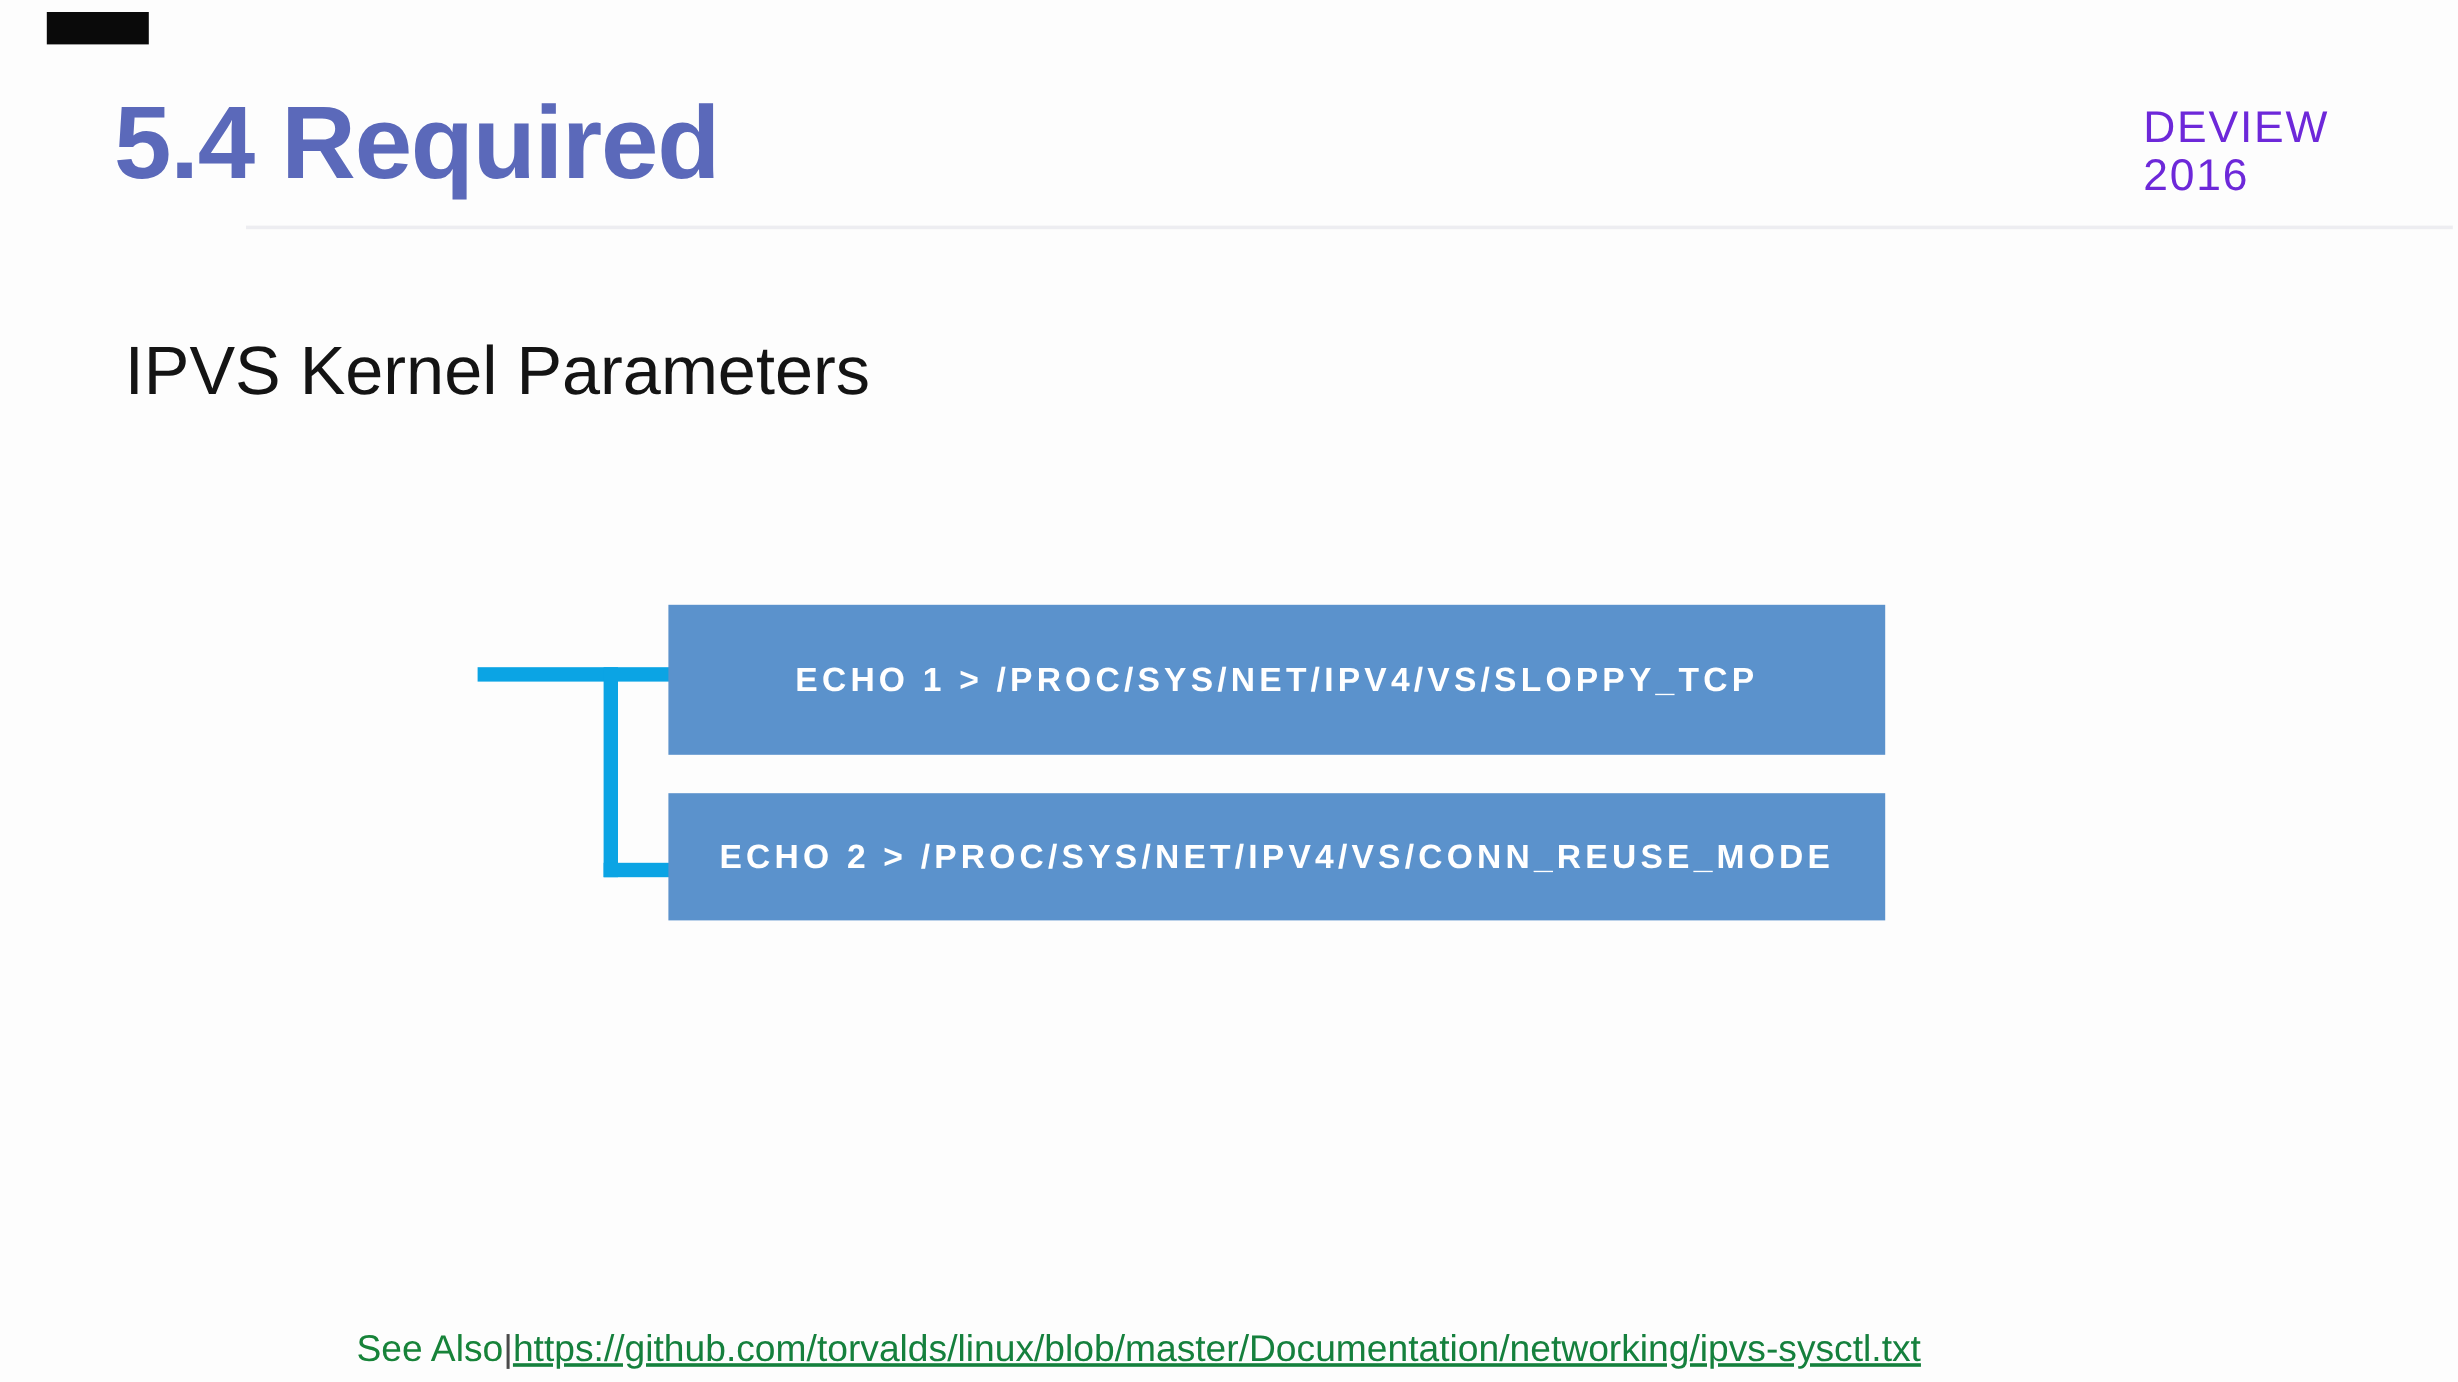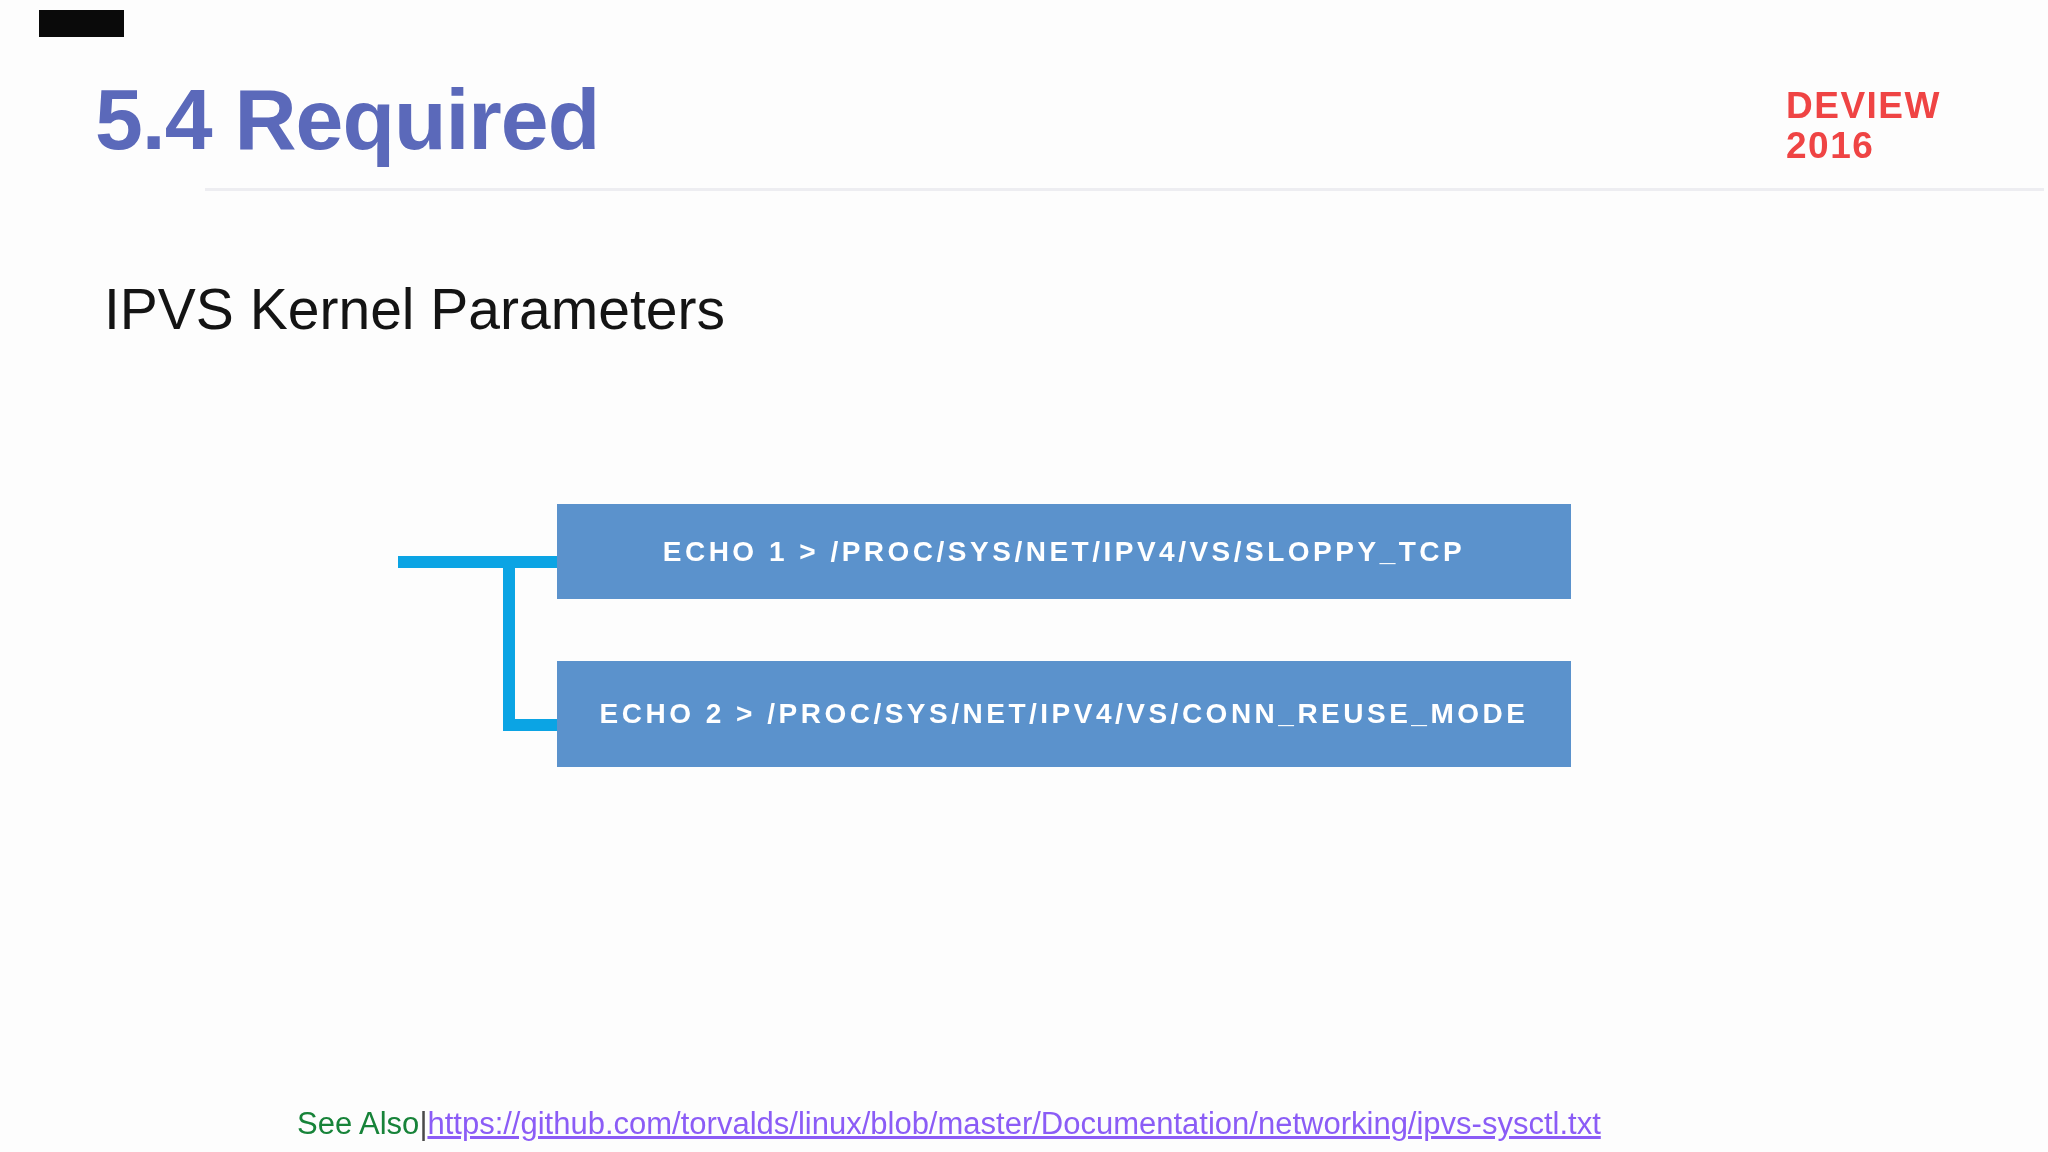--- a/index.html
+++ b/index.html
@@ -42,22 +42,22 @@
     top: 188px;
     width: 1839px;
     height: 3px;
     background: #ededf1;
   }
   .logo {
     position: absolute;
     left: 1786px;
     top: 86px;
     text-align: left;
-    color: #ef4444;
-    font-weight: 700;
+    color: #6d28d9;
+    font-weight: 400;
     font-size: 37px;
     line-height: 40px;
     letter-spacing: 1.5px;
   }
   .subtitle {
     position: absolute;
     left: 104px;
     top: 276px;
     font-size: 57px;
     font-weight: 500;
@@ -73,21 +73,21 @@
   .connector-h-bot { left: 503px; top: 719px; width: 55px;  height: 12px; }
   .cmd-box {
     position: absolute;
     left: 557px;
     width: 1014px;
     background: #5b92cc;
     display: flex;
     align-items: center;
     justify-content: center;
   }
-  .cmd-box-1 { top: 504px; height: 95px; }
+  .cmd-box-1 { top: 504px; height: 125px; }
   .cmd-box-2 { top: 661px; height: 106px; }
   .cmd-text {
     color: #ffffff;
     font-weight: 700;
     font-size: 28px;
     letter-spacing: 3.5px;
     white-space: nowrap;
   }
   .footer {
     position: absolute;
@@ -96,21 +96,21 @@
     display: flex;
     align-items: baseline;
     gap: 0;
     font-size: 31px;
     line-height: 44px;
     white-space: nowrap;
   }
   .see-also { color: #178339; font-weight: 500; }
   .footer-sep { color: #4a4a4a; font-weight: 400; }
   .footer-link {
-    color: #8b5cf6;
+    color: #15803d;
     text-decoration: underline;
     font-weight: 400;
     text-align: right;
   }
 </style>
 </head>
 <body>
 
 <div class="slide">
 

